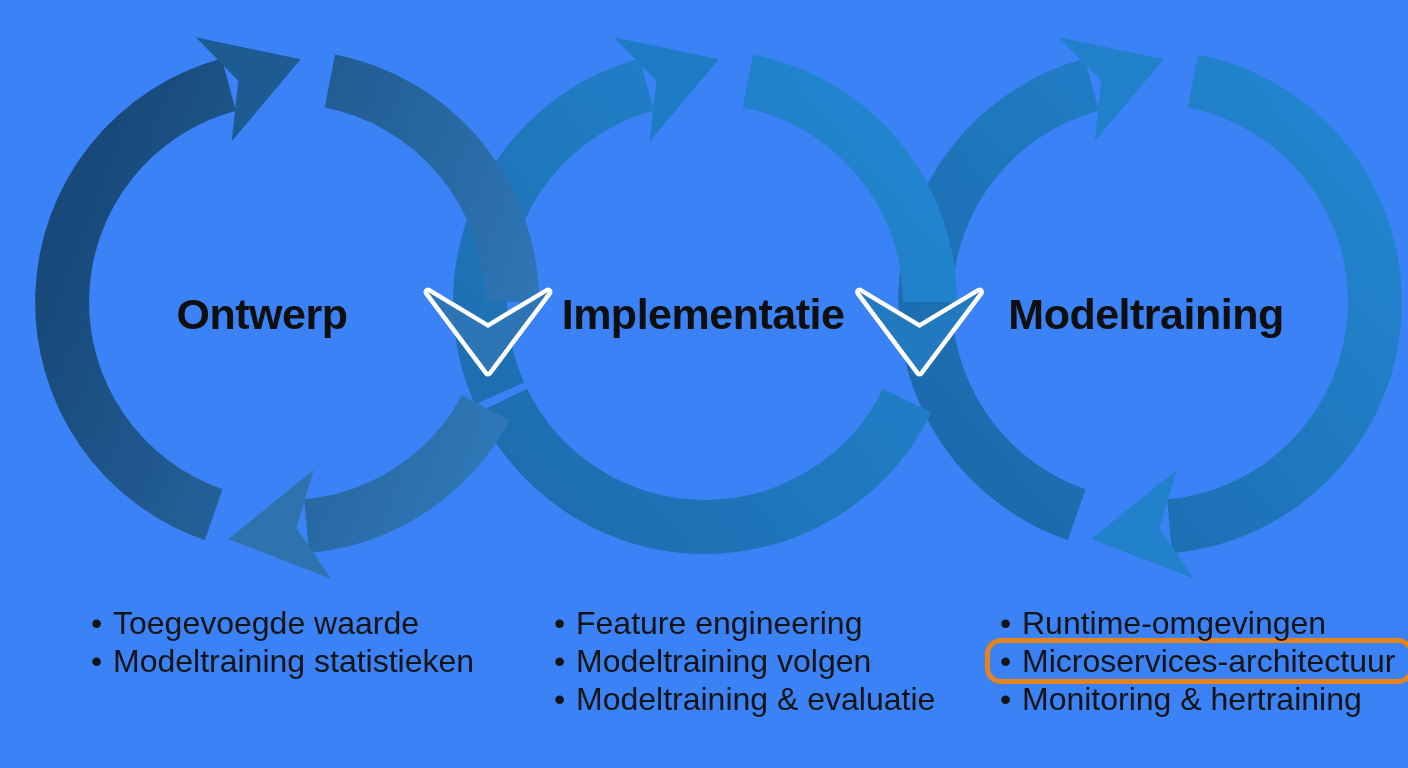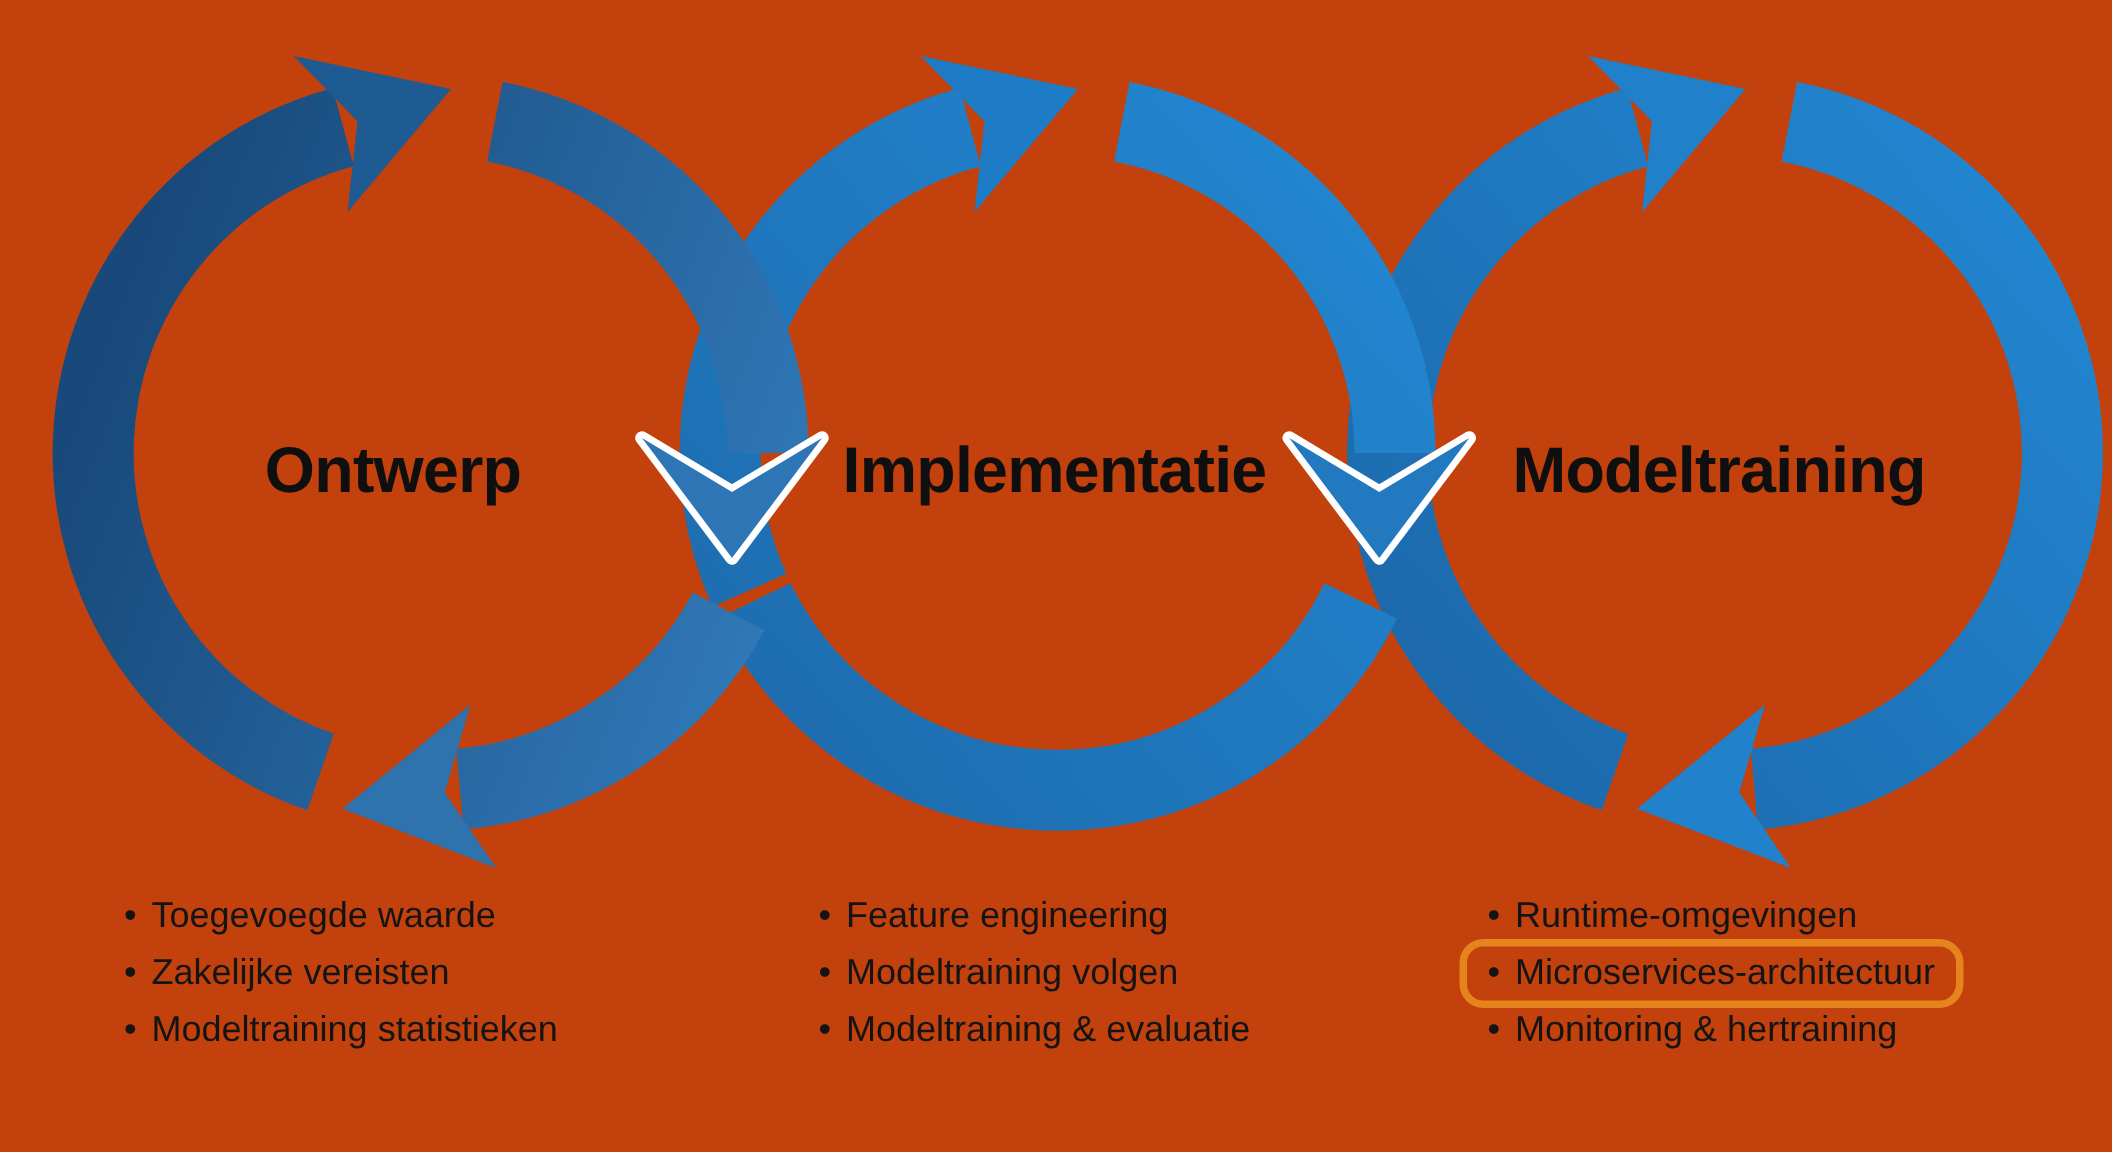--- a/index.html
+++ b/index.html
@@ -8,36 +8,36 @@
     background:#fdfdfd;font-family:"Liberation Sans", sans-serif;
   }
   svg.cycles{position:absolute;left:0;top:0;}
   .title{
     position:absolute;top:290px;transform:translateX(-50%);
     font-size:43px;font-weight:bold;color:#0f0f0f;letter-spacing:-0.5px;
     white-space:nowrap;
   }
   .t0{left:262px}.t1{left:703px}.t2{left:1146px}
   ul.blist{
-    position:absolute;top:588px;margin:4px;padding:0;list-style:none;
-    font-size:24px;color:#141414;
+    position:absolute;top:588px;margin:16px;padding:0;list-style:none;
+    font-size:32px;color:#141414;
   }
   .l0{left:75px}.l1{left:538px}.l2{left:984px}
   ul.blist li{line-height:38px;white-space:nowrap;width:fit-content;}
   ul.blist li span.b{display:inline-block;min-width:12px;margin-right:10px;}
   ul.blist li.hl{
     border:5px solid var(--hl,#e5831c);border-radius:16px;
     line-height:34px;padding:1px 14px 1px 10px;
     margin:-4px 0 -4px -15px;
   }
 </style>
 </head>
 <body>
 
-<div class="stage" style="background: #c2410c; text-align: right;">
+<div class="stage" style="background: #3b82f6;">
 
   <svg class="cycles" id="cycles-svg" width="1408" height="600" viewBox="0 0 1408 600">
       <defs>
         <linearGradient id="grad0" gradientUnits="userSpaceOnUse" x1="62" y1="250" x2="512" y2="420">
           <stop offset="0%" stop-color="#18497a"></stop>
           <stop offset="100%" stop-color="#3078b8"></stop>
         </linearGradient>
         <linearGradient id="grad1" gradientUnits="userSpaceOnUse" x1="480" y1="500" x2="930" y2="110">
           <stop offset="0%" stop-color="#1d6bad"></stop>
           <stop offset="100%" stop-color="#2287d2"></stop>
@@ -69,21 +69,20 @@
       <polygon points="488,372 548,292 488,328 428,292" fill="#2e75b5" stroke="#ffffff" stroke-width="9" stroke-linejoin="round" paint-order="stroke"></polygon>
       <polygon points="919.5,372 979.5,292 919.5,328 859.5,292" fill="#2379c0" stroke="#ffffff" stroke-width="9" stroke-linejoin="round" paint-order="stroke"></polygon>
     </svg>
 
   <div class="title t0">Ontwerp</div>
   <div class="title t1">Implementatie</div>
   <div class="title t2">Modeltraining</div>
 
   <ul class="blist l0">
       <li><span class="b">•</span><span class="t">Toegevoegde waarde</span></li>
-      <li><span class="b">•</span><span class="t">Zakelijke vereisten</span></li>
       <li><span class="b">•</span><span class="t">Modeltraining statistieken</span></li>
     </ul>
   <ul class="blist l1">
       <li><span class="b">•</span><span class="t">Feature engineering</span></li>
       <li><span class="b">•</span><span class="t">Modeltraining volgen</span></li>
       <li><span class="b">•</span><span class="t">Modeltraining &amp; evaluatie</span></li>
     </ul>
   <ul class="blist l2">
       <li><span class="b">•</span><span class="t">Runtime-omgevingen</span></li>
       <li class="hl"><span class="b">•</span><span class="t">Microservices-architectuur</span></li>

